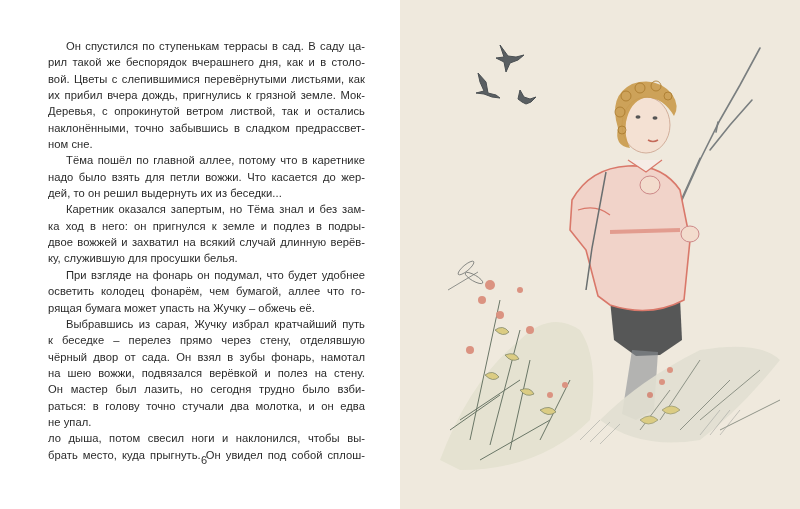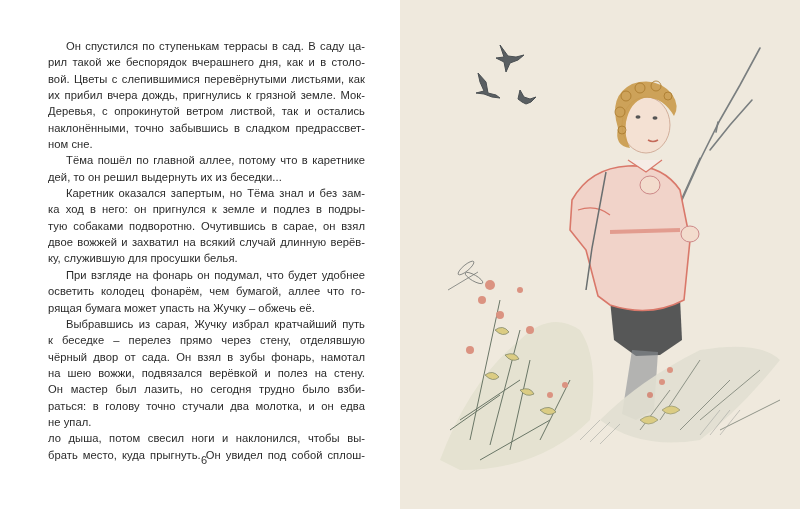--- a/index.html
+++ b/index.html
@@ -21,24 +21,24 @@
   <div class="page-left">
     <div class="text-block" id="text-block">
         <span class="line indent">Он спустился по ступенькам террасы в сад. В саду ца-</span>
         <span class="line">рил такой же беспорядок вчерашнего дня, как и в столо-</span>
         <span class="line">вой. Цветы с слепившимися перевёрнутыми листьями, как</span>
         <span class="line">их прибил вчера дождь, пригнулись к грязной земле. Мок-</span>
         <span class="line">Деревья, с опрокинутой ветром листвой, так и остались</span>
         <span class="line">наклонёнными, точно забывшись в сладком предрассвет-</span>
         <span class="line last">ном сне.</span>
         <span class="line indent">Тёма пошёл по главной аллее, потому что в каретнике</span>
+        <span class="line">надо было взять для петли вожжи. Что касается до жер-</span>
         <span class="line last">дей, то он решил выдернуть их из беседки...</span>
         <span class="line indent">Каретник оказался запертым, но Тёма знал и без зам-</span>
         <span class="line">ка ход в него: он пригнулся к земле и подлез в подры-</span>
-        <span class="line">тую собаками подворотню. Очутившись в сарае, он взял</span>
         <span class="line">двое вожжей и захватил на всякий случай длинную верёв-</span>
         <span class="line last">ку, служившую для просушки белья.</span>
         <span class="line indent">При взгляде на фонарь он подумал, что будет удобнее</span>
         <span class="line">осветить колодец фонарём, чем бумагой, аллее что го-</span>
         <span class="line last">рящая бумага может упасть на Жучку – обжечь её.</span>
         <span class="line indent">Выбравшись из сарая, Жучку избрал кратчайший путь</span>
         <span class="line">к беседке – перелез прямо через стену, отделявшую</span>
         <span class="line">чёрный двор от сада. Он взял в зубы фонарь, намотал</span>
         <span class="line">на шею вожжи, подвязался верёвкой и полез на стену.</span>
         <span class="line">Он мастер был лазить, но сегодня трудно было взби-</span>

